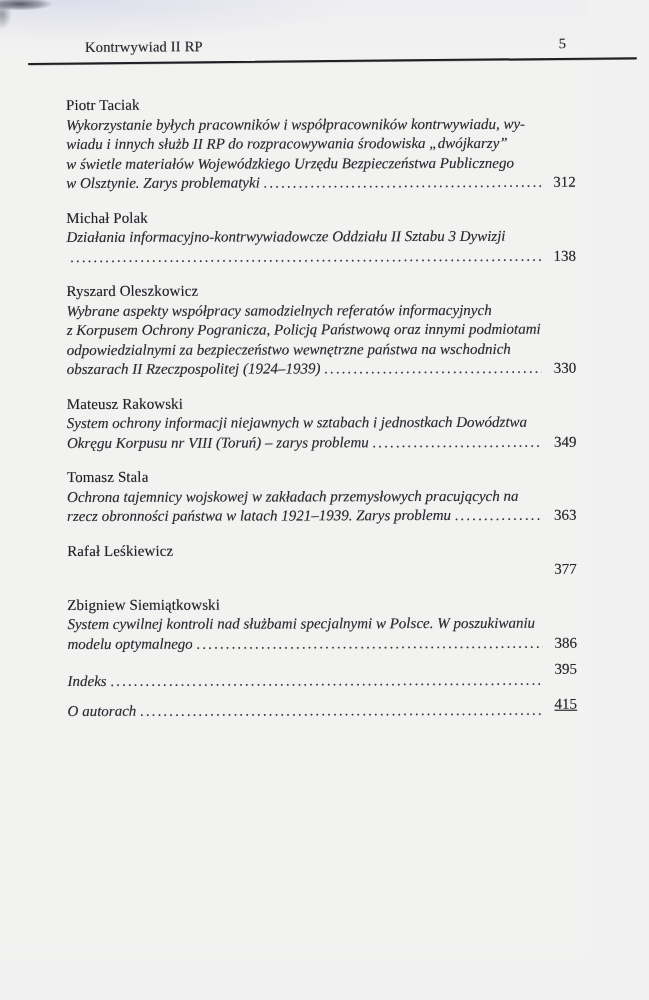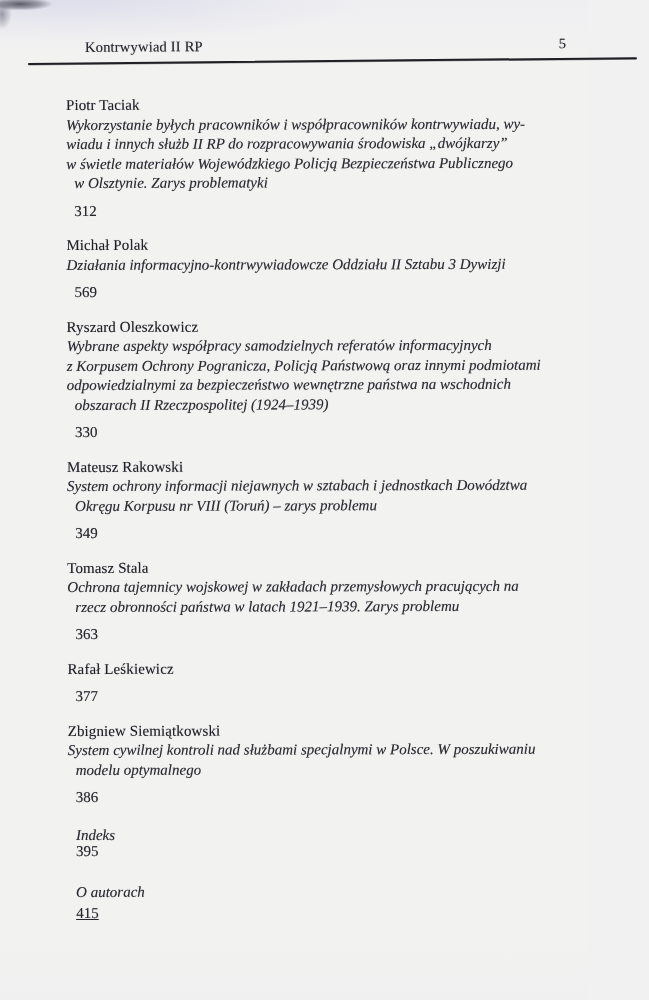--- a/index.html
+++ b/index.html
@@ -48,21 +48,21 @@
     font-size:15px;line-height:19.5px;
     transform:rotate(-0.15deg);transform-origin:left top;
     text-shadow:0 0 0.7px rgba(43,43,55,0.45);
   }
   .entry{margin:0 0 15px 0;}
   .author{
     margin:0;font-size:15px;line-height:19.5px;font-weight:normal;
     color:#1f1f26;letter-spacing:0.1px;
   }
   .tline,.lastline{font-style:italic;color:#2b2b32;}
-  .lastline{display:flex;align-items:baseline;flex-direction:column;}
+  .lastline{display:flex;align-items:baseline;}
   .ltext{white-space:nowrap;flex:0 1 auto;overflow:hidden;}
   .dots{
     flex:1 1 8px;overflow:hidden;white-space:nowrap;
     letter-spacing:2.1px;margin:0 4px;color:#33333b;
     font-style:italic;min-width:0;
   }
   .dots.nodots{visibility:hidden;}
   .pnum{
     flex:0 0 auto;min-width:34px;
     font-style:normal;color:#26262c;margin-left:8px;
@@ -84,34 +84,34 @@
     <span class="rh-title">Kontrwywiad II RP</span>
     <span class="rh-num">5</span>
   </header>
   <div class="head-rule"></div>
 
   <main class="toc">
   <section class="entry">
     <h3 class="author">Piotr Taciak</h3>
     <div class="tline">Wykorzystanie byłych pracowników i współpracowników kontrwywiadu, wy-</div>
         <div class="tline">wiadu i innych służb II RP do rozpracowywania środowiska „dwójkarzy”</div>
-        <div class="tline">w świetle materiałów Wojewódzkiego Policją Bezpieczeństwa Publicznego</div>
+        <div class="tline">w świetle materiałów Wojewódzkiego Urzędu Bezpieczeństwa Publicznego</div>
         <div class="lastline">
       <span class="ltext">w Olsztynie. Zarys problematyki</span>
       <span class="dots">........................................................................................................................................................................................................</span>
       <span class="pnum">312</span>
     </div>
   </section>
 
   <section class="entry">
     <h3 class="author">Michał Polak</h3>
     <div class="tline">Działania informacyjno-kontrwywiadowcze Oddziału II Sztabu 3 Dywizji</div>
         <div class="lastline">
       <span class="dots">........................................................................................................................................................................................................</span>
-      <span class="pnum">569</span>
+      <span class="pnum">138</span>
     </div>
   </section>
 
   <section class="entry">
     <h3 class="author">Ryszard Oleszkowicz</h3>
     <div class="tline">Wybrane aspekty współpracy samodzielnych referatów informacyjnych</div>
         <div class="tline">z Korpusem Ochrony Pogranicza, Policją Państwową oraz innymi podmiotami</div>
         <div class="tline">odpowiedzialnymi za bezpieczeństwo wewnętrzne państwa na wschodnich</div>
         <div class="lastline">
       <span class="ltext">obszarach II Rzeczpospolitej (1924–1939)</span>

